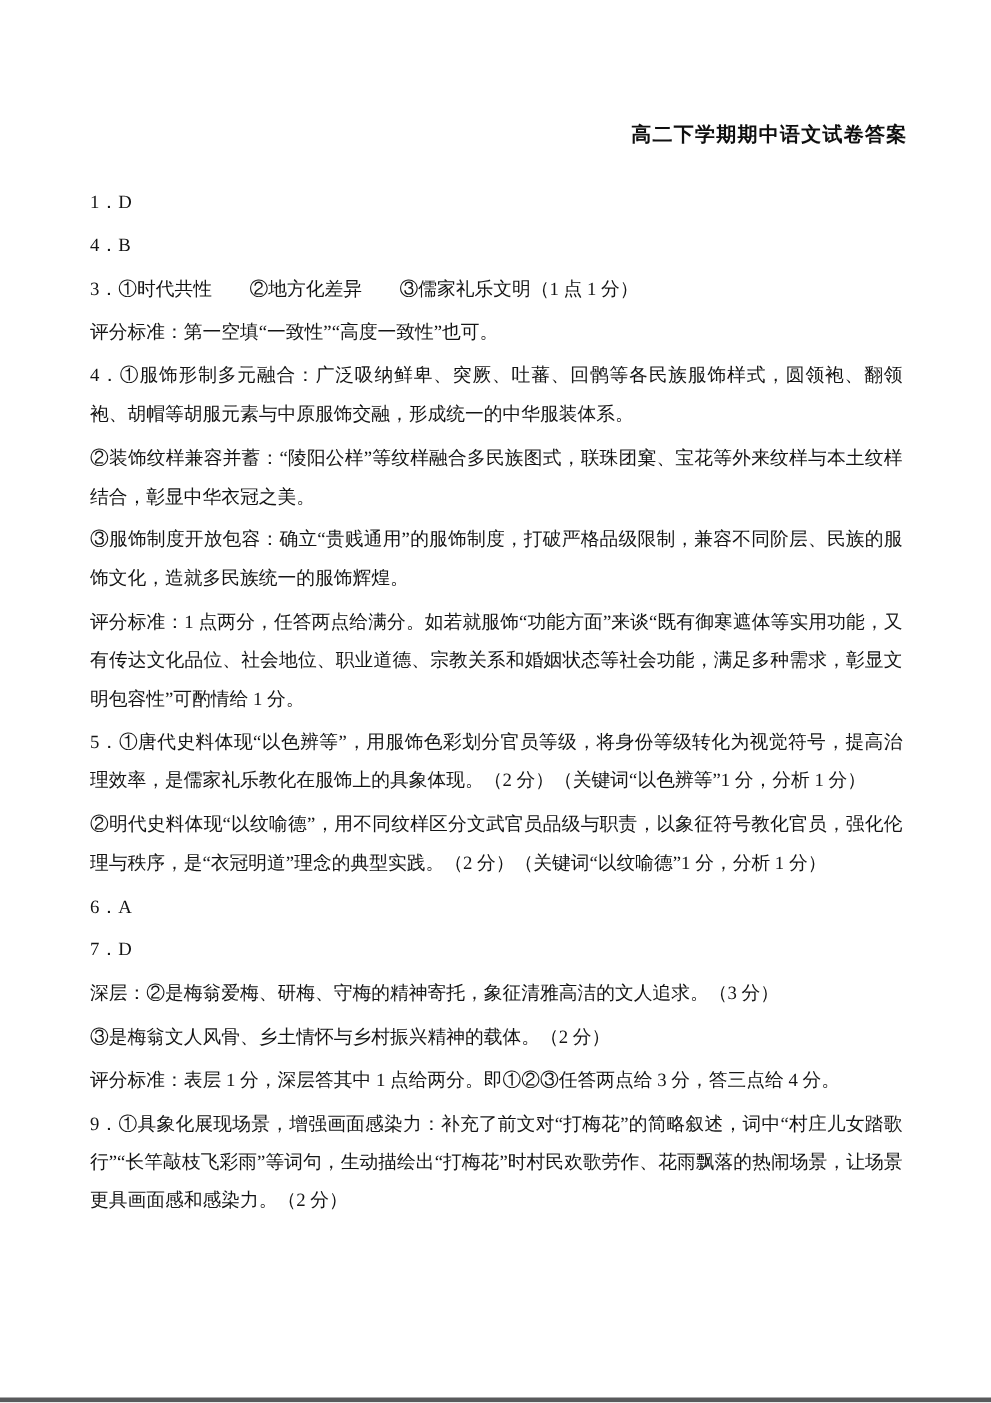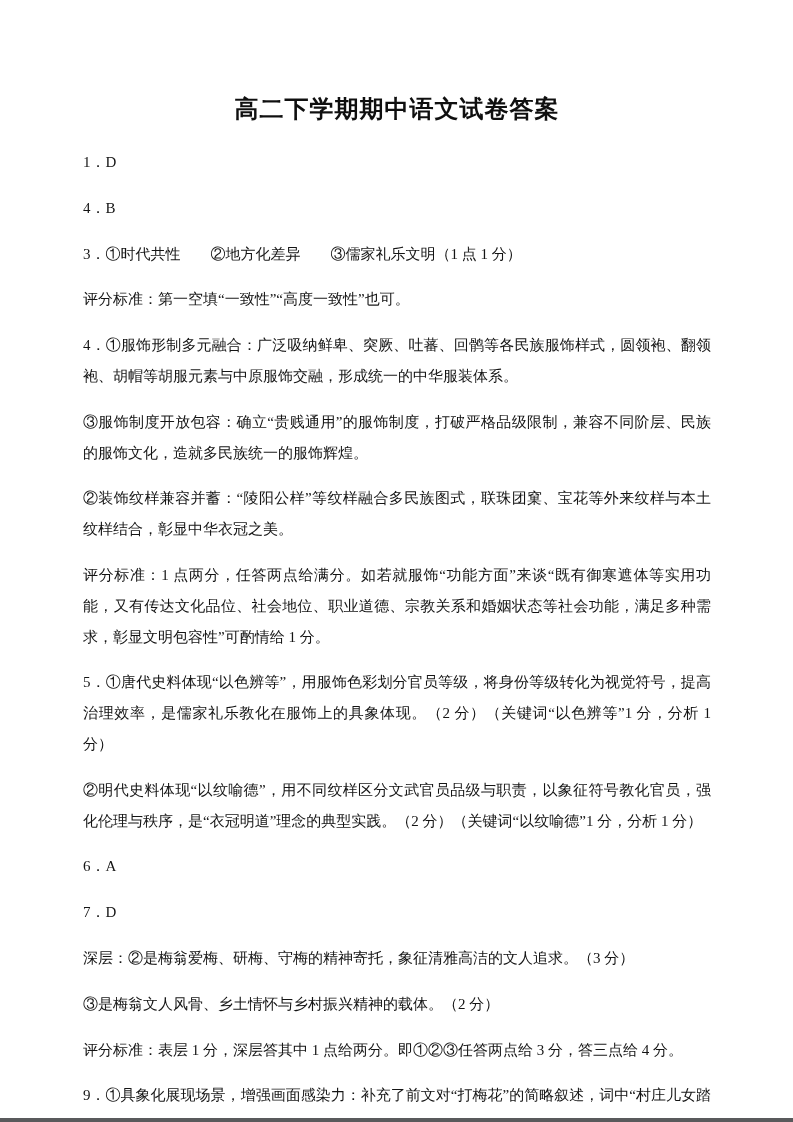--- a/index.html
+++ b/index.html
@@ -16,30 +16,30 @@
     font-family: "Liberation Serif", "DejaVu Serif", serif;
     color: #121212;
   }
   .content {
     position: absolute;
     left: 68px;
     top: 94px;
     width: 658px;
   }
   .doc-title {
-    font-size: 24px;
+    font-size: 16px;
     font-weight: bold;
-    text-align: center;
+    text-align: right;
     margin: 0 0 23px 0;
     line-height: 30px;
     letter-spacing: 1px;
     color: #0f0f0f;
   }
   .para-list p.para {
-    margin: 15px;
+    margin: 4px;
     font-size: 15px;
     line-height: 30.8px;
     text-align: justify;
     word-break: break-all;
     color: #141414;
   }
   .bottom-bar {
     position: absolute;
     left: 0;
     bottom: 0;
@@ -52,22 +52,22 @@
 
 <div class="page" style="background: rgb(255, 255, 255);">
   <div class="content">
     <h1 class="doc-title">高二下学期期中语文试卷答案</h1>
     <div class="para-list">
         <p class="para">1．D</p>
         <p class="para">4．B</p>
         <p class="para">3．①时代共性　　②地方化差异　　③儒家礼乐文明（1 点 1 分）</p>
         <p class="para">评分标准：第一空填“一致性”“高度一致性”也可。</p>
         <p class="para">4．①服饰形制多元融合：广泛吸纳鲜卑、突厥、吐蕃、回鹘等各民族服饰样式，圆领袍、翻领袍、胡帽等胡服元素与中原服饰交融，形成统一的中华服装体系。</p>
+        <p class="para">②装饰纹样兼容并蓄：“陵阳公样”等纹样融合多民族图式，联珠团窠、宝花等外来纹样与本土纹样结合，彰显中华衣冠之美。</p>
         <p class="para">③服饰制度开放包容：确立“贵贱通用”的服饰制度，打破严格品级限制，兼容不同阶层、民族的服饰文化，造就多民族统一的服饰辉煌。</p>
-        <p class="para">②装饰纹样兼容并蓄：“陵阳公样”等纹样融合多民族图式，联珠团窠、宝花等外来纹样与本土纹样结合，彰显中华衣冠之美。</p>
         <p class="para">评分标准：1 点两分，任答两点给满分。如若就服饰“功能方面”来谈“既有御寒遮体等实用功能，又有传达文化品位、社会地位、职业道德、宗教关系和婚姻状态等社会功能，满足多种需求，彰显文明包容性”可酌情给 1 分。</p>
         <p class="para">5．①唐代史料体现“以色辨等”，用服饰色彩划分官员等级，将身份等级转化为视觉符号，提高治理效率，是儒家礼乐教化在服饰上的具象体现。（2 分）（关键词“以色辨等”1 分，分析 1 分）</p>
         <p class="para">②明代史料体现“以纹喻德”，用不同纹样区分文武官员品级与职责，以象征符号教化官员，强化伦理与秩序，是“衣冠明道”理念的典型实践。（2 分）（关键词“以纹喻德”1 分，分析 1 分）</p>
         <p class="para">6．A</p>
         <p class="para">7．D</p>
         <p class="para">深层：②是梅翁爱梅、研梅、守梅的精神寄托，象征清雅高洁的文人追求。（3 分）</p>
         <p class="para">③是梅翁文人风骨、乡土情怀与乡村振兴精神的载体。（2 分）</p>
         <p class="para">评分标准：表层 1 分，深层答其中 1 点给两分。即①②③任答两点给 3 分，答三点给 4 分。</p>
         <p class="para">9．①具象化展现场景，增强画面感染力：补充了前文对“打梅花”的简略叙述，词中“村庄儿女踏歌行”“长竿敲枝飞彩雨”等词句，生动描绘出“打梅花”时村民欢歌劳作、花雨飘落的热闹场景，让场景更具画面感和感染力。（2 分）</p>
       </div>

